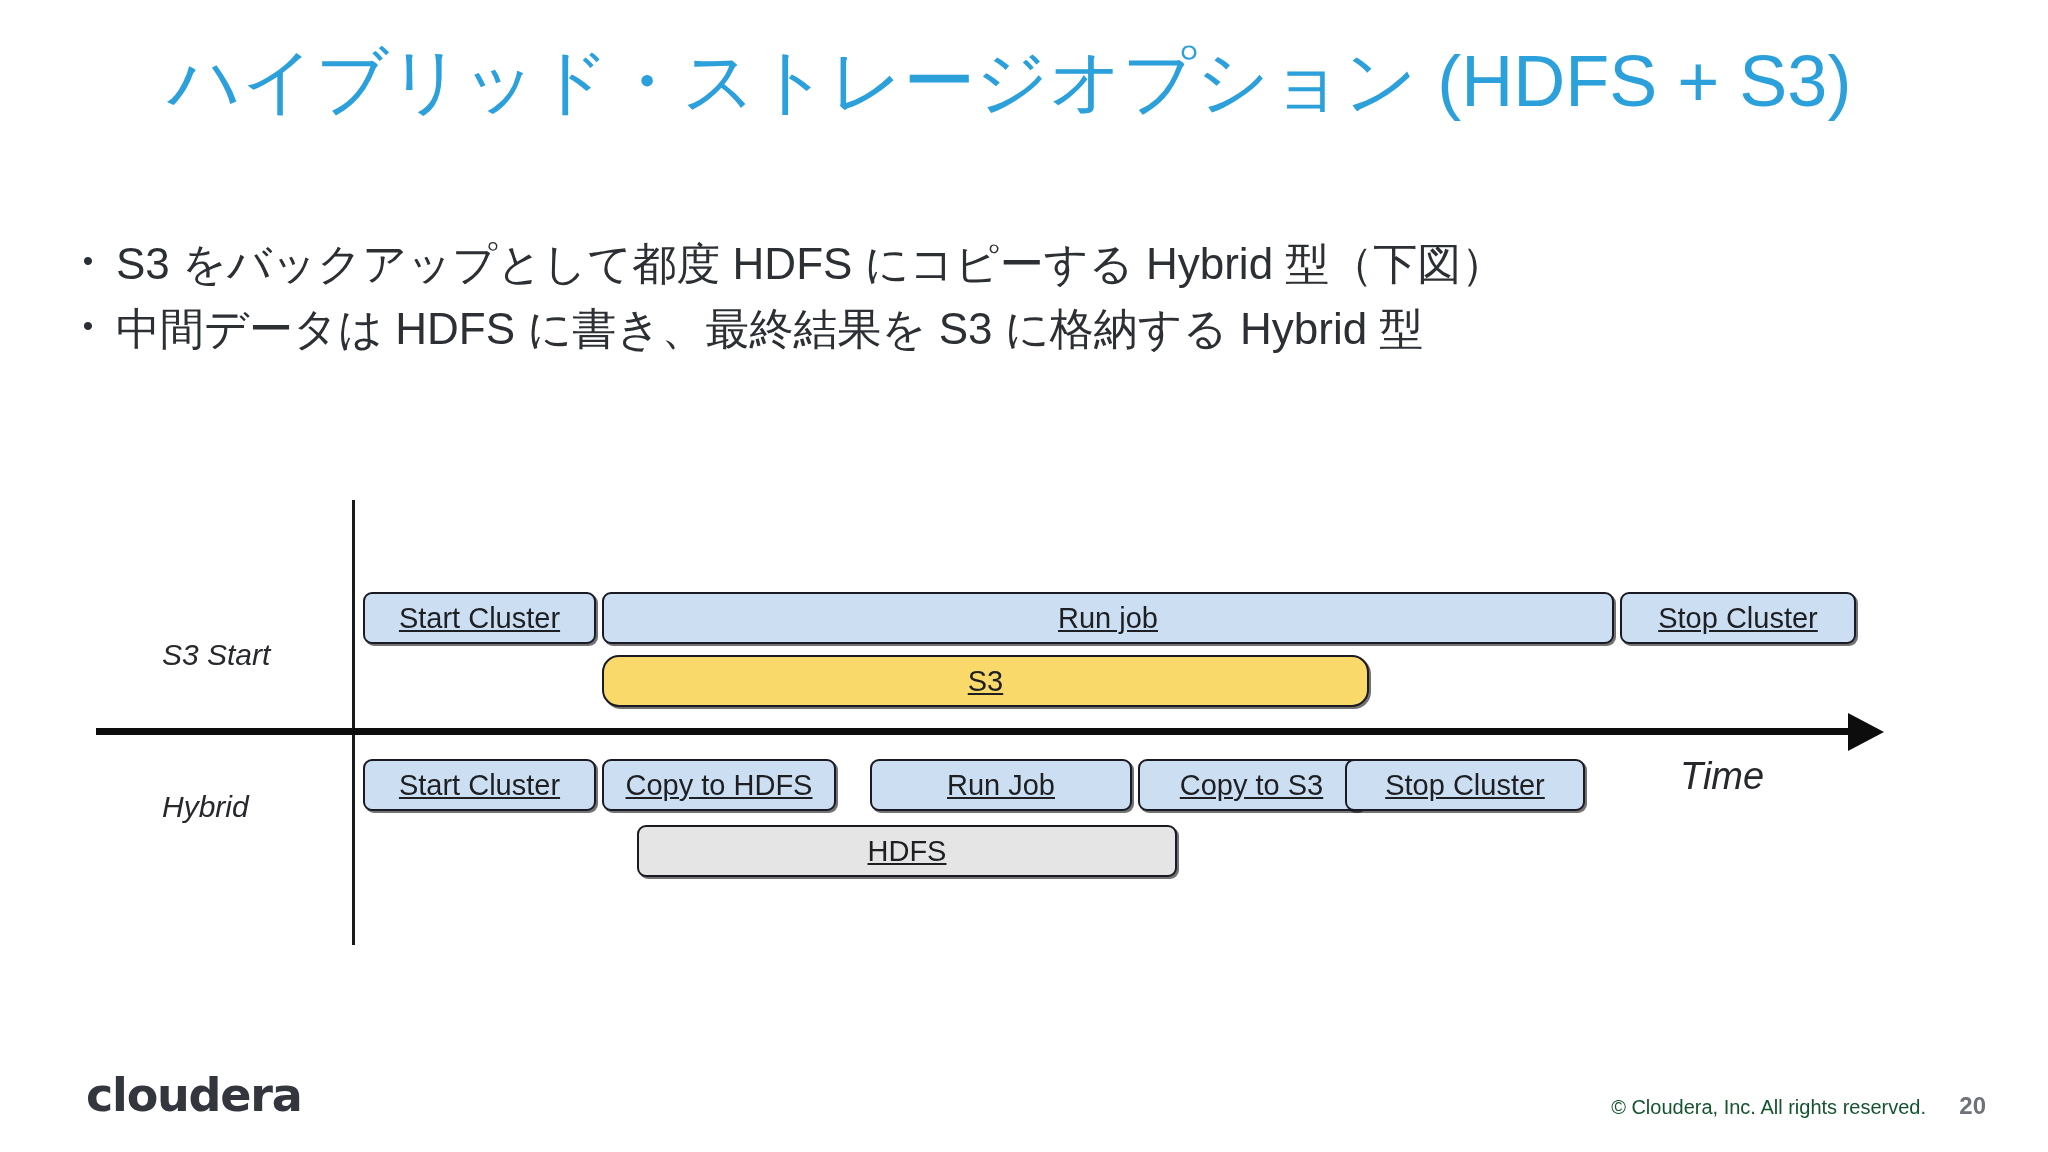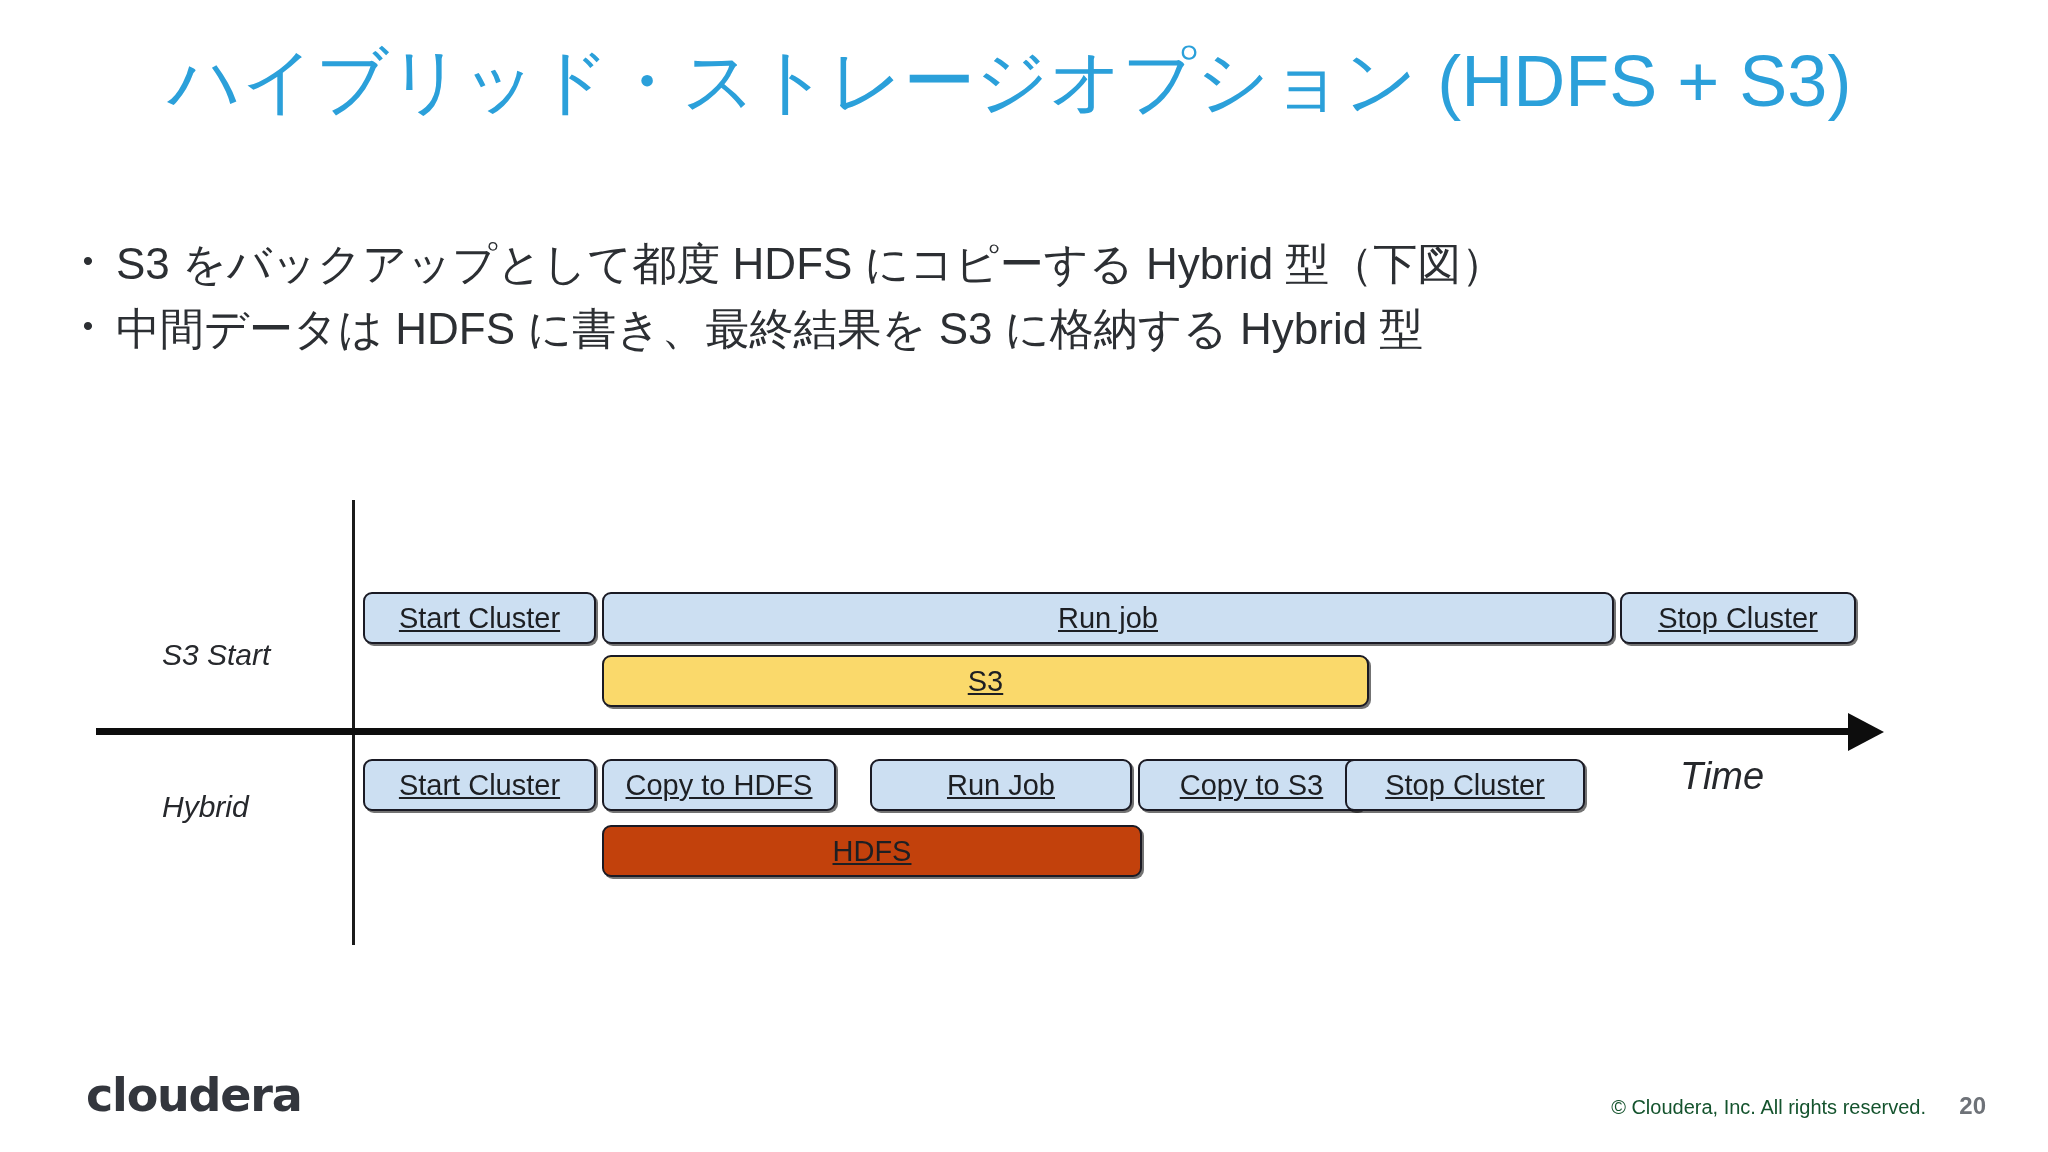--- a/index.html
+++ b/index.html
@@ -123,21 +123,21 @@
     justify-content: center;
     font-size: 29px;
     color: #1d1f23;
     background: #cfe0f3;
     box-shadow: 2px 2px 0 rgba(0,0,0,0.55);
     white-space: nowrap;
     text-decoration: underline;
   }
   .task.blue-light { background: #ccdff2; }
   .task.storage-s3 { background: #FAD96B; }
-  .task.storage-hdfs { background: #c2410c; }
+  .task.storage-hdfs { background: #e5e5e5; margin-left: 35px; }
 
   
   .logo {
     position: absolute;
     left: 86px;
     top: 1068px;
     font-size: 46px;
     font-weight: 700;
     letter-spacing: -1.2px;
     color: #33363d;
@@ -190,21 +190,21 @@
 
 <div class="row-label s3only">S3 Start</div>
 <div class="row-label hybrid">Hybrid</div>
 
 <div class="task blue-light" style="left:363px; top:592px; width:233px;">Start Cluster</div>
 
 <div class="task blue-light" style="left:602px; top:592px; width:1012px;">Run job</div>
 
 <div class="task blue-light" style="left:1620px; top:592px; width:236px;">Stop Cluster</div>
 
-<div class="task storage-s3" style="left:602px; top:655px; width:767px;">S3</div>
+<div class="task storage-s3" style="left:602px; top:655px; width:767px;border-radius:17px;">S3</div>
 
 <div class="task blue-light" style="left:363px; top:759px; width:233px;">Start Cluster</div>
 
 <div class="task blue-light" style="left:602px; top:759px; width:234px;">Copy to HDFS</div>
 
 <div class="task blue-light" style="left:870px; top:759px; width:262px;">Run Job</div>
 
 <div class="task blue-light" style="left:1138px; top:759px; width:227px;">Copy to S3</div>
 
 <div class="task blue-light" style="left:1345px; top:759px; width:240px;">Stop Cluster</div>

